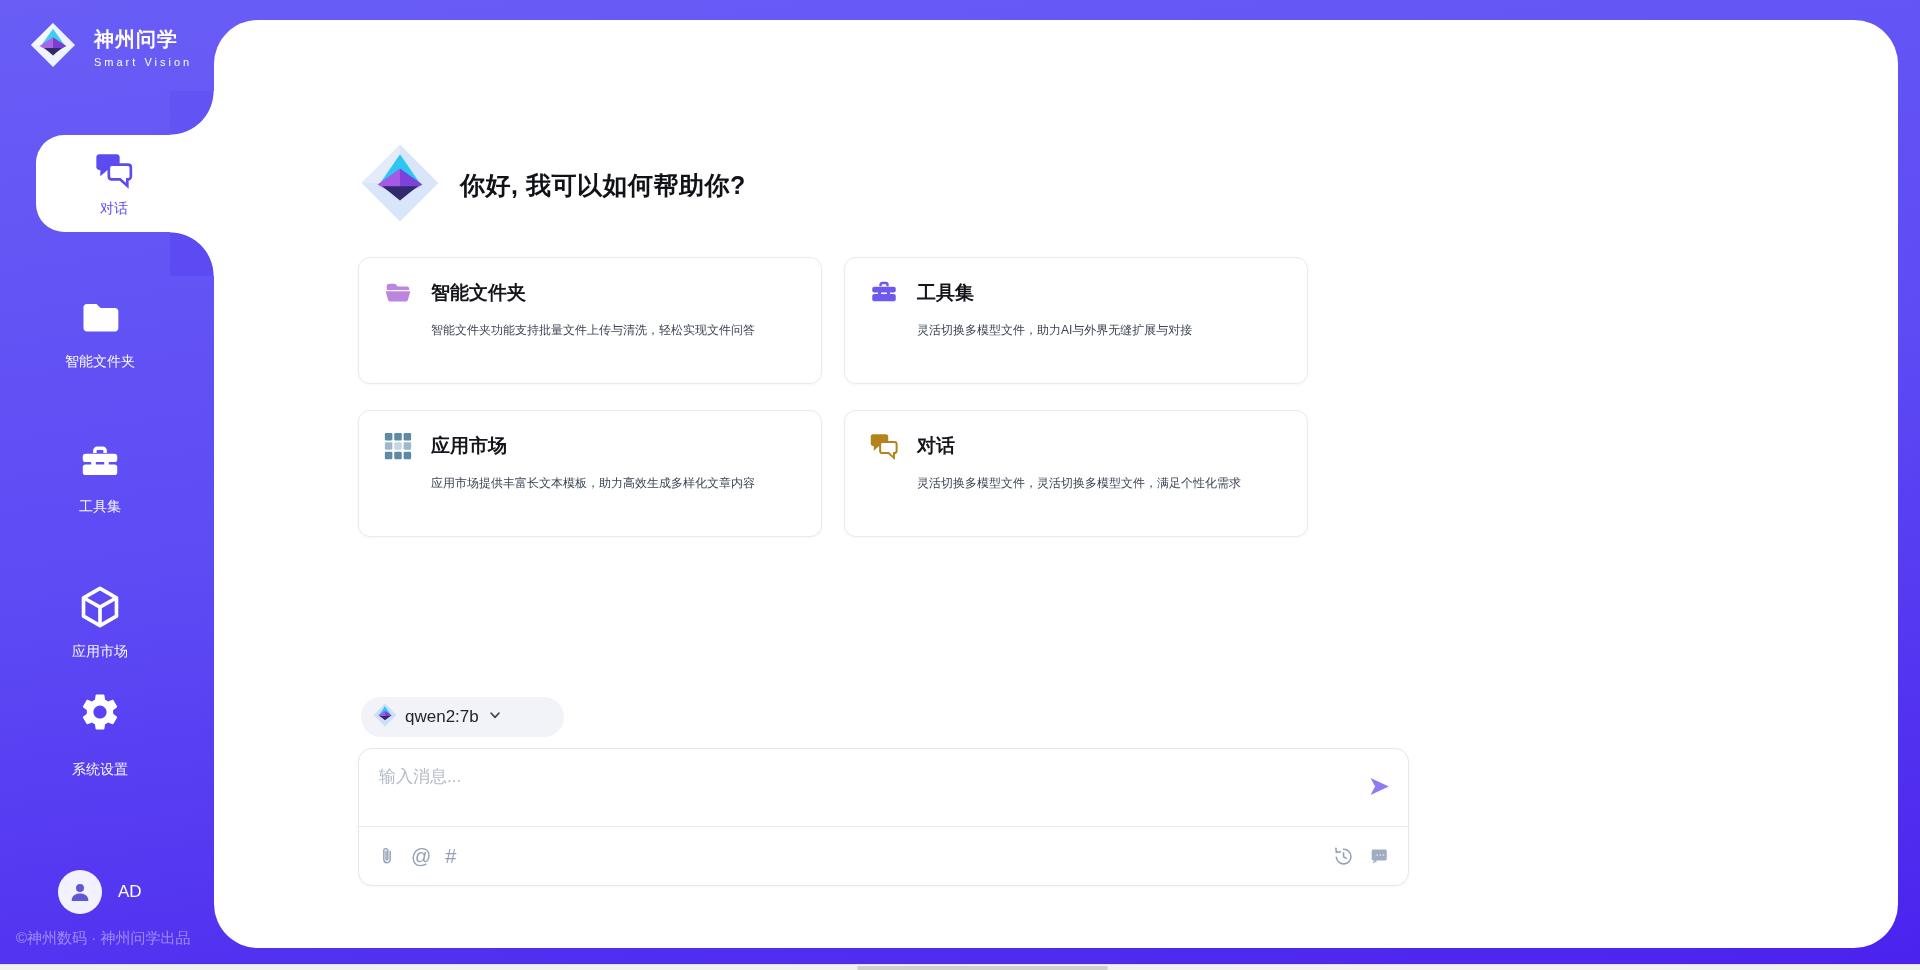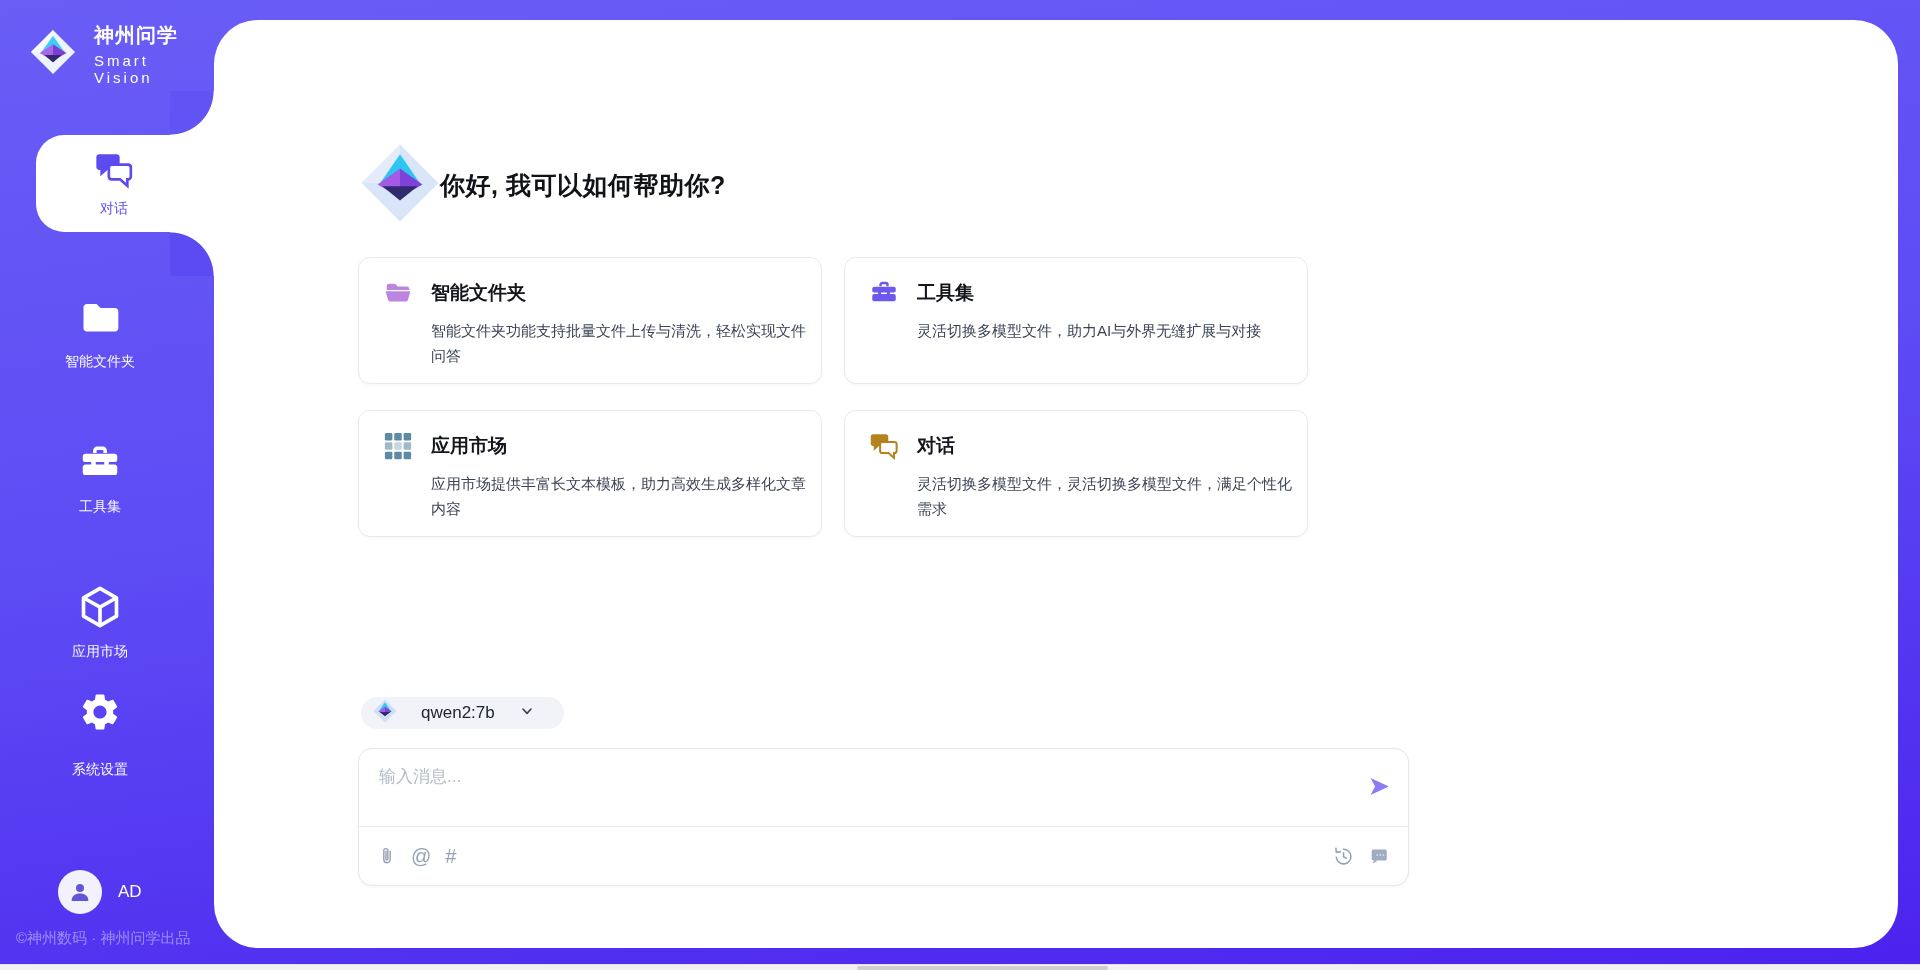--- a/index.html
+++ b/index.html
@@ -12,21 +12,21 @@
   
   .panel { position:absolute; left:214px; top:20px; width:1684px; height:928px;
            background:#ffffff; border-radius:44px; }
 
   
   .sidebar { position:absolute; left:0; top:0; width:214px; height:970px; }
 
   .brand { position:absolute; left:30px; top:22px; display:flex; align-items:center; gap:18px; }
   .brand-text { display:flex; flex-direction:column; }
   .brand-name { color:#ffffff; font-size:20px; font-weight:bold; letter-spacing:1px; }
-  .brand-sub  { color:#ffffff; font-size:15px; letter-spacing:3px; margin-top:3px; }
+  .brand-sub  { color:#ffffff; font-size:11px; letter-spacing:3px; margin-top:3px; }
 
   .tab-active { position:absolute; left:36px; top:135px; width:178px; height:97px;
                 background:#ffffff; border-radius:28px 0 0 28px;
                 display:flex; flex-direction:column; align-items:center; justify-content:center;
                 gap:6px; padding-right:22px; cursor:pointer; }
   .tab-active::before { content:""; position:absolute; right:0; top:-44px; width:44px; height:44px;
                 background: radial-gradient(circle 44px at 0 0, #6253f4 98%, #ffffff 100%); }
   .tab-active::after  { content:""; position:absolute; right:0; bottom:-44px; width:44px; height:44px;
                 background: radial-gradient(circle 44px at 0 100%, #5c4bf2 98%, #ffffff 100%); }
   .tab-active .nav-label { color:#5b4bf0; }
@@ -37,35 +37,35 @@
   .ni-1 { top:296px; } .ni-2 { top:441px; } .ni-3 { top:584px; } .ni-4 { top:690px;gap:23px; }
 
   .user { position:absolute; left:58px; top:870px; display:flex; align-items:center; gap:16px; cursor:pointer; }
   .avatar { width:44px; height:44px; border-radius:50%; background:#f4f1ff;
             display:flex; align-items:center; justify-content:center; }
   .user-name { color:#ffffff; font-size:17px; }
 
   .copyright { position:absolute; left:16px; top:929px; font-size:15px; color:rgba(255,255,255,.42); }
 
   
-  .greeting { position:absolute; left:360px; top:143px; display:flex; align-items:center; }
+  .greeting { position:absolute; left:360px; top:143px; display:flex; align-items:center; gap:20px; }
   .greeting-text { font-size:25px; font-weight:bold; color:#101218; letter-spacing:.5px; }
 
   .cards { position:absolute; left:358px; top:257px; width:950px;
            display:grid; grid-template-columns:464px 464px; grid-auto-rows:127px; gap:26px 22px; }
   .card { background:#ffffff; border:1px solid #e8eaf0; border-radius:12px;
           box-shadow:0 1px 3px rgba(30,34,60,.04); padding:20px 24px 0 24px; cursor:pointer; }
   .card-head { display:flex; align-items:center; gap:18px; }
   .card-icon { width:30px; height:30px; flex:0 0 30px; }
   .card-title { font-size:19px; font-weight:bold; color:#14161c; }
-  .card-desc { margin:10px 0 0 48px; width:384px; font-size:15px; line-height:25px; color:#3c4454; }
-
-  .model-pill { position:absolute; left:361px; top:697px; height:32px; min-width:203px;
+  .card-desc { margin:10px 0 0 48px; width:384px; font-size:12px; line-height:25px; color:#3c4454; }
+
+  .model-pill { position:absolute; left:361px; top:697px; height:40px; min-width:203px;
                 background:#f1f3f8; border-radius:20px; display:flex; align-items:center;
-                gap:24px; padding:0 18px 0 12px; cursor:pointer; }
+                gap:8px; padding:0 18px 0 12px; cursor:pointer; }
   .model-name { font-size:17px; color:#23262e; }
 
   .composer { position:absolute; left:358px; top:748px; width:1051px; height:138px;
               background:#ffffff; border:1px solid #e4e7ee; border-radius:14px;
               box-shadow:0 1px 3px rgba(30,34,60,.04); display:flex; flex-direction:column; }
   .composer-top { position:relative; height:77px; }
   .composer-input { position:absolute; left:20px; top:16px; width:860px; height:52px;
               border:none; outline:none; resize:none; font-size:17px;
               font-family:"Liberation Sans","DejaVu Sans",sans-serif; color:#333; background:transparent; }
   .composer-input::placeholder { color:#b2bac6; }

